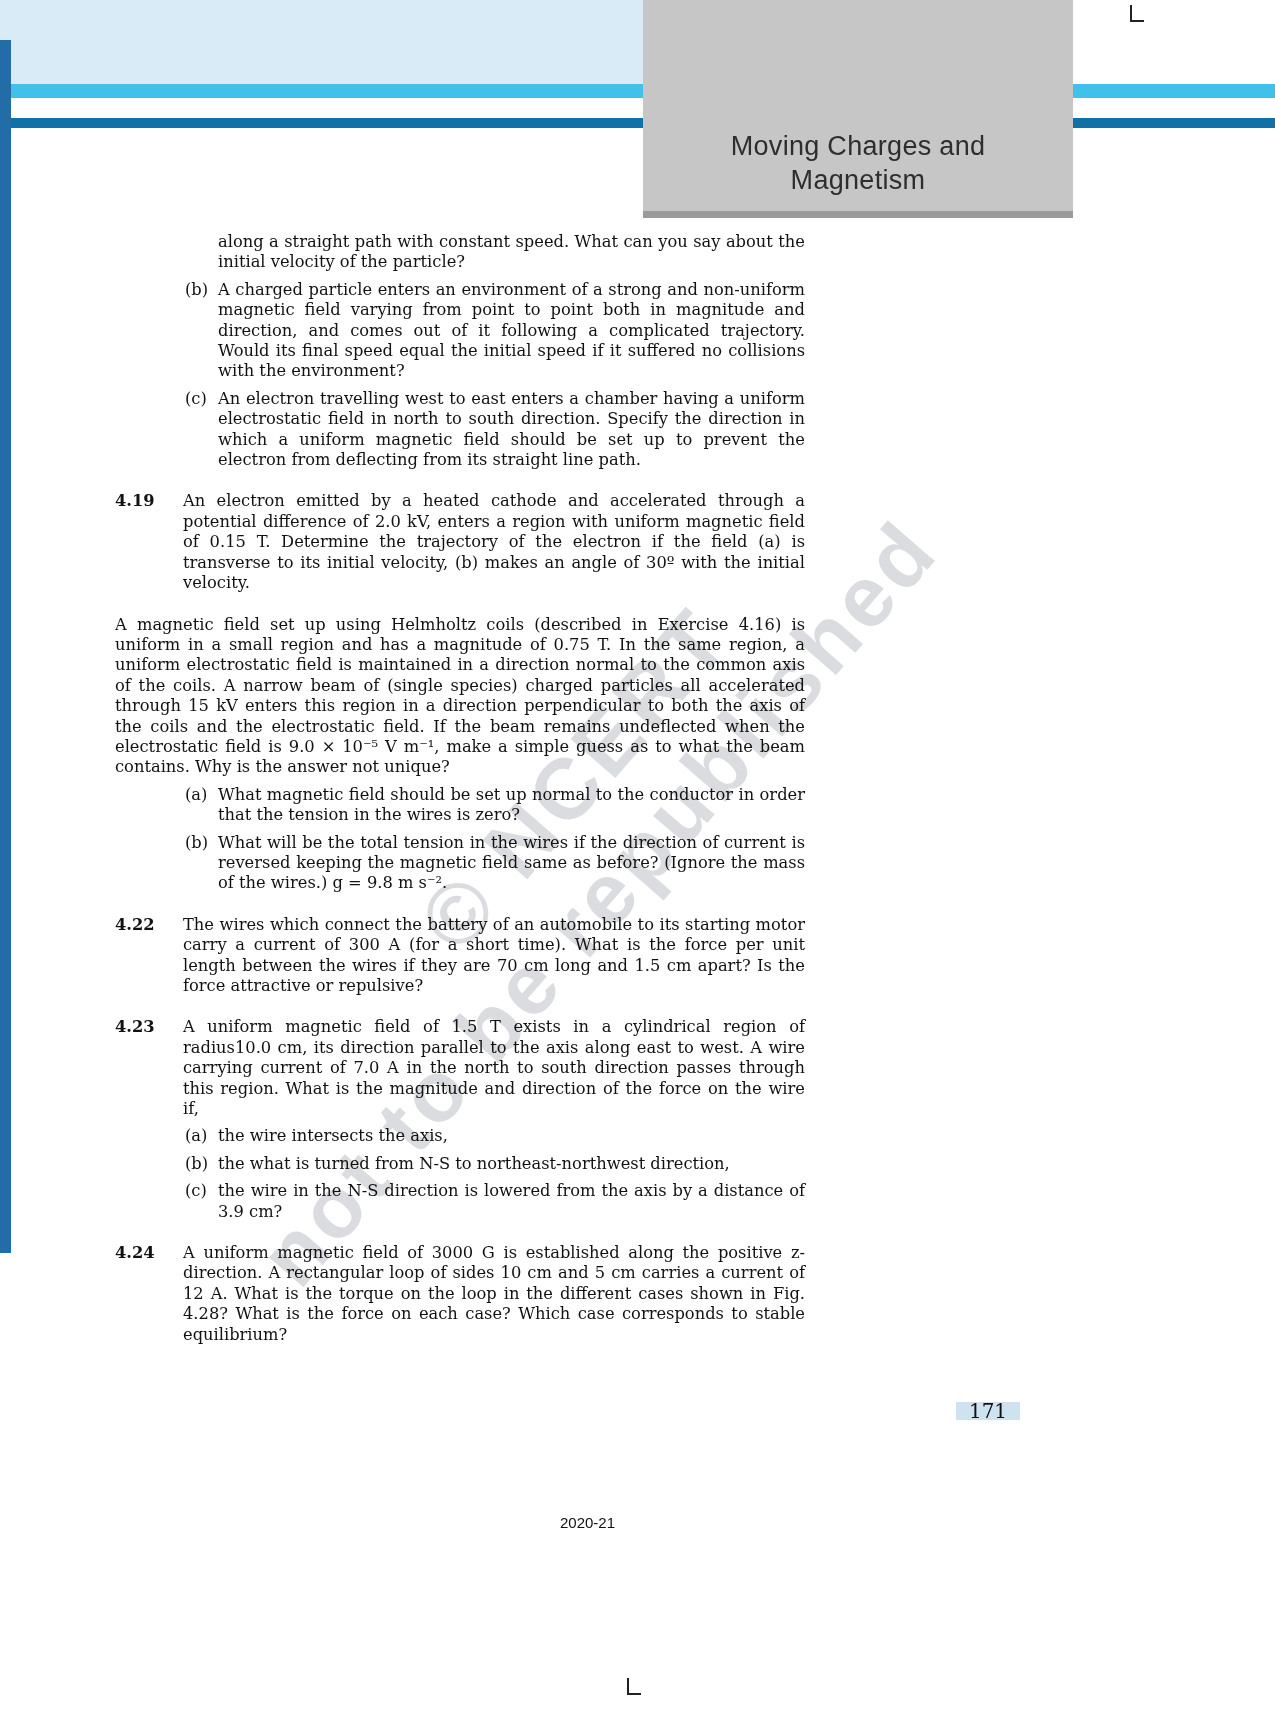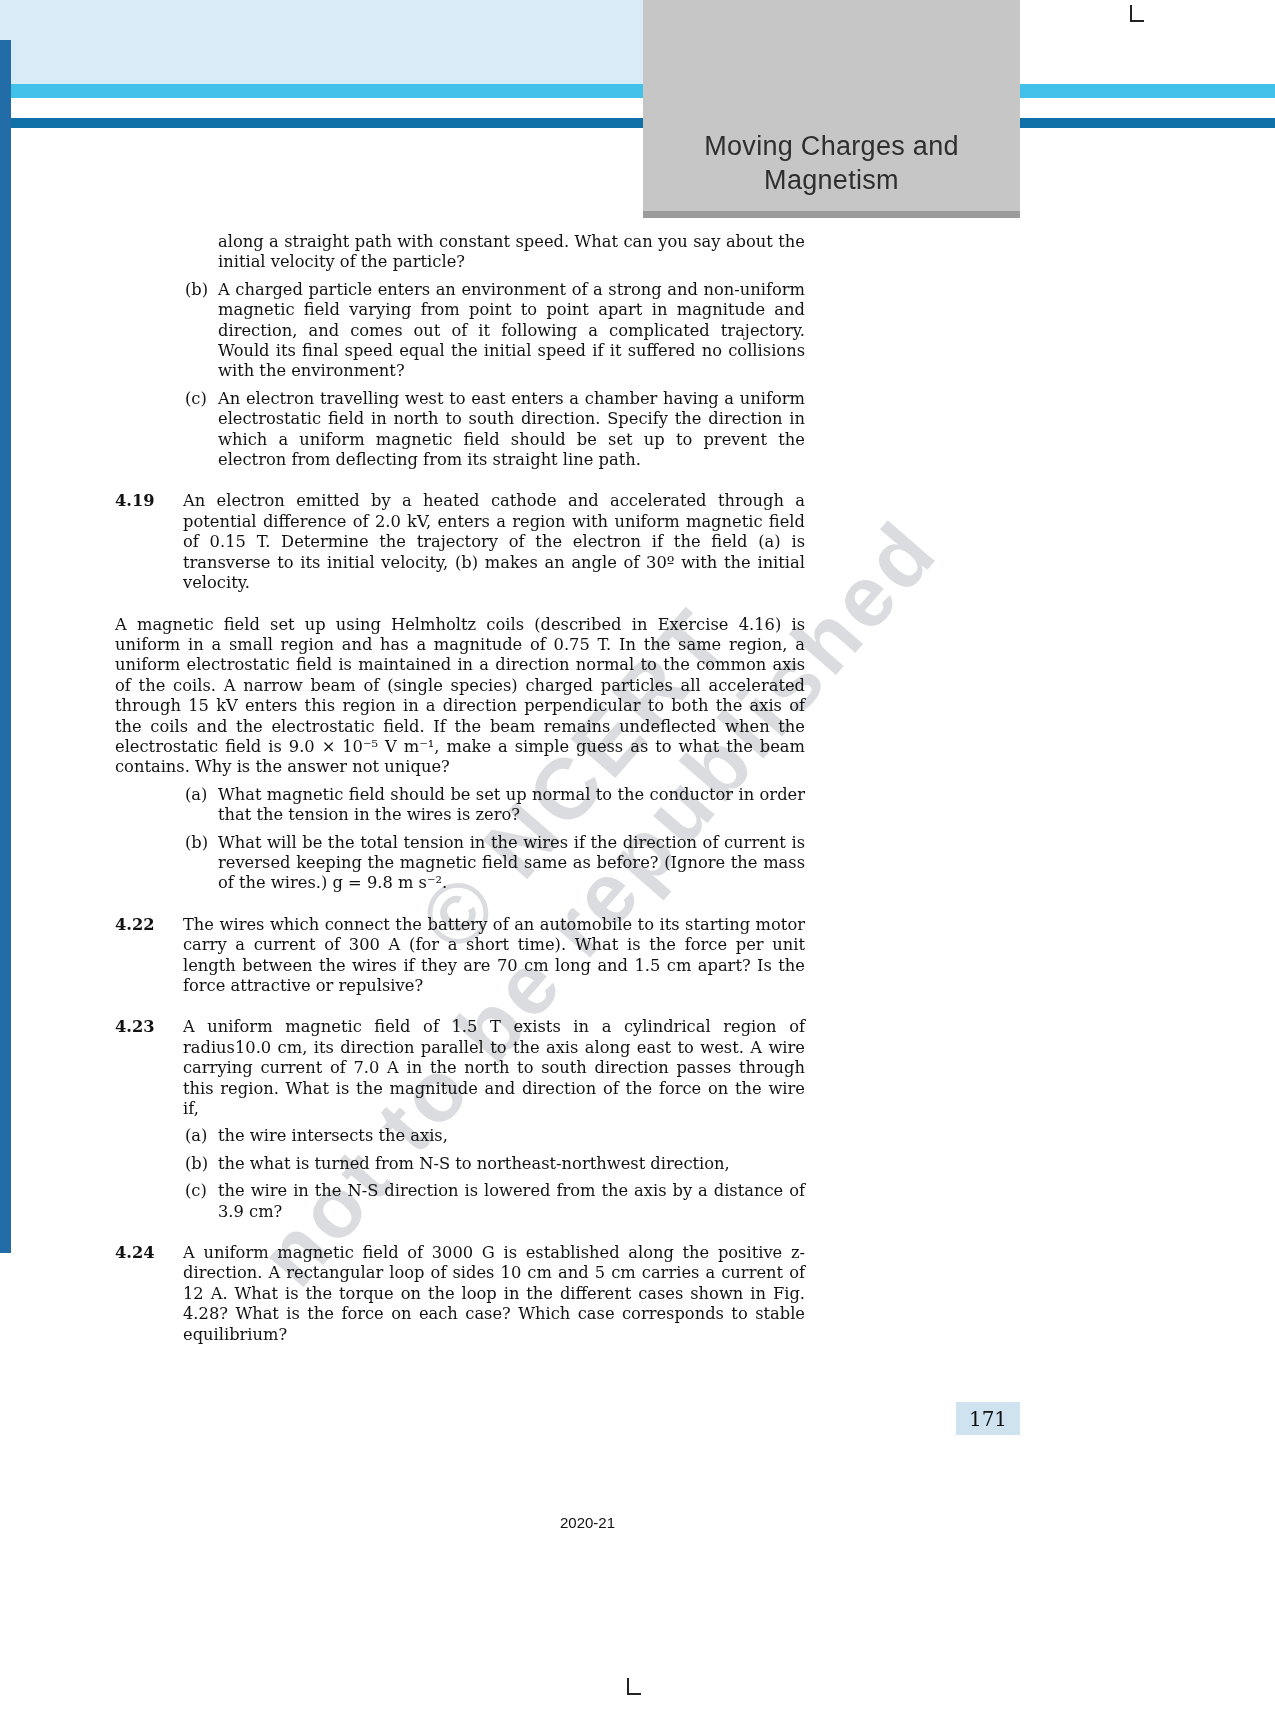--- a/index.html
+++ b/index.html
@@ -12,21 +12,21 @@
 
   
   .topband { position:absolute; left:0; top:0; width:643px; height:84px; background:#d8ebf6; z-index:1; }
   .stripe { position:absolute; left:0; width:1275px; z-index:1; }
   .stripe-cyan { top:84px; height:14px; background:#41c0ea; }
   .stripe-dark { top:118px; height:10px; background:#1071a9; }
   .leftbar { position:absolute; left:0; top:40px; width:11px; height:1213px; background:#226da7; z-index:2; }
 
   
   .chapterbox {
-    position:absolute; left:643px; top:0; width:377px; height:211px;
+    position:absolute; left:643px; top:0; width:430px; height:211px;
     background:#c6c6c6; border-bottom:7px solid #9b9b9b; z-index:3;
     display:flex; align-items:flex-end; justify-content:center;
   }
   .chaptertitle {
     font-family:"Liberation Sans", sans-serif; font-size:27px; line-height:34px;
     color:#2e2e2e; text-align:center; padding-bottom:14px; letter-spacing:0.3px;
   }
 
   
   .cropmark { position:absolute; width:12px; height:15px; border-left:2px solid #222; border-bottom:2px solid #222; z-index:5; }
@@ -51,21 +51,21 @@
   .block { display:flex; }
   .block.main { margin-top:21px; }
   .block.sub { margin-top:7px; margin-left:70px; }
   .block:first-child { margin-top:0; }
   .block.main > .lbl { flex:0 0 68px; font-weight:bold; }
   .block.sub > .lbl { flex:0 0 33px; }
   .block .txt { flex:1; text-align:justify; }
 
   
   .pagenum {
-    position:absolute; left:956px; top:1402px; width:64px; height:33px;
+    position:absolute; left:956px; top:1402px; width:64px; height:18px;
     background:#cfe2f0; z-index:3; display:flex; align-items:center; justify-content:center;
     font-size:20px; color:#111;
   }
 
   
   .footer {
     position:absolute; left:0; top:1514px; width:1175px; text-align:center; z-index:3;
     font-family:"Liberation Sans", sans-serif; font-size:15px; color:#111;
   }
 </style>
@@ -92,21 +92,21 @@
   <div class="watermark wm1">© NCERT</div>
   <div class="watermark wm2">not to be republished</div>
 
   <div class="content">
       <div class="block sub">
         <span class="lbl"></span>
         <span class="txt">along a straight path with constant speed. What can you say about the initial velocity of the particle?</span>
       </div>
       <div class="block sub">
         <span class="lbl">(b)</span>
-        <span class="txt">A charged particle enters an environment of a strong and non-uniform magnetic field varying from point to point apart in magnitude and direction, and comes out of it following a complicated trajectory. Would its final speed equal the initial speed if it suffered no collisions with the environment?</span>
+        <span class="txt">A charged particle enters an environment of a strong and non-uniform magnetic field varying from point to point both in magnitude and direction, and comes out of it following a complicated trajectory. Would its final speed equal the initial speed if it suffered no collisions with the environment?</span>
       </div>
       <div class="block sub">
         <span class="lbl">(c)</span>
         <span class="txt">An electron travelling west to east enters a chamber having a uniform electrostatic field in north to south direction. Specify the direction in which a uniform magnetic field should be set up to prevent the electron from deflecting from its straight line path.</span>
       </div>
       <div class="block main">
         <span class="lbl">4.19</span>
         <span class="txt">An electron emitted by a heated cathode and accelerated through a potential difference of 2.0 kV, enters a region with uniform magnetic field of 0.15 T. Determine the trajectory of the electron if the field (a) is transverse to its initial velocity, (b) makes an angle of 30º with the initial velocity.</span>
       </div>
       <div class="block main">

